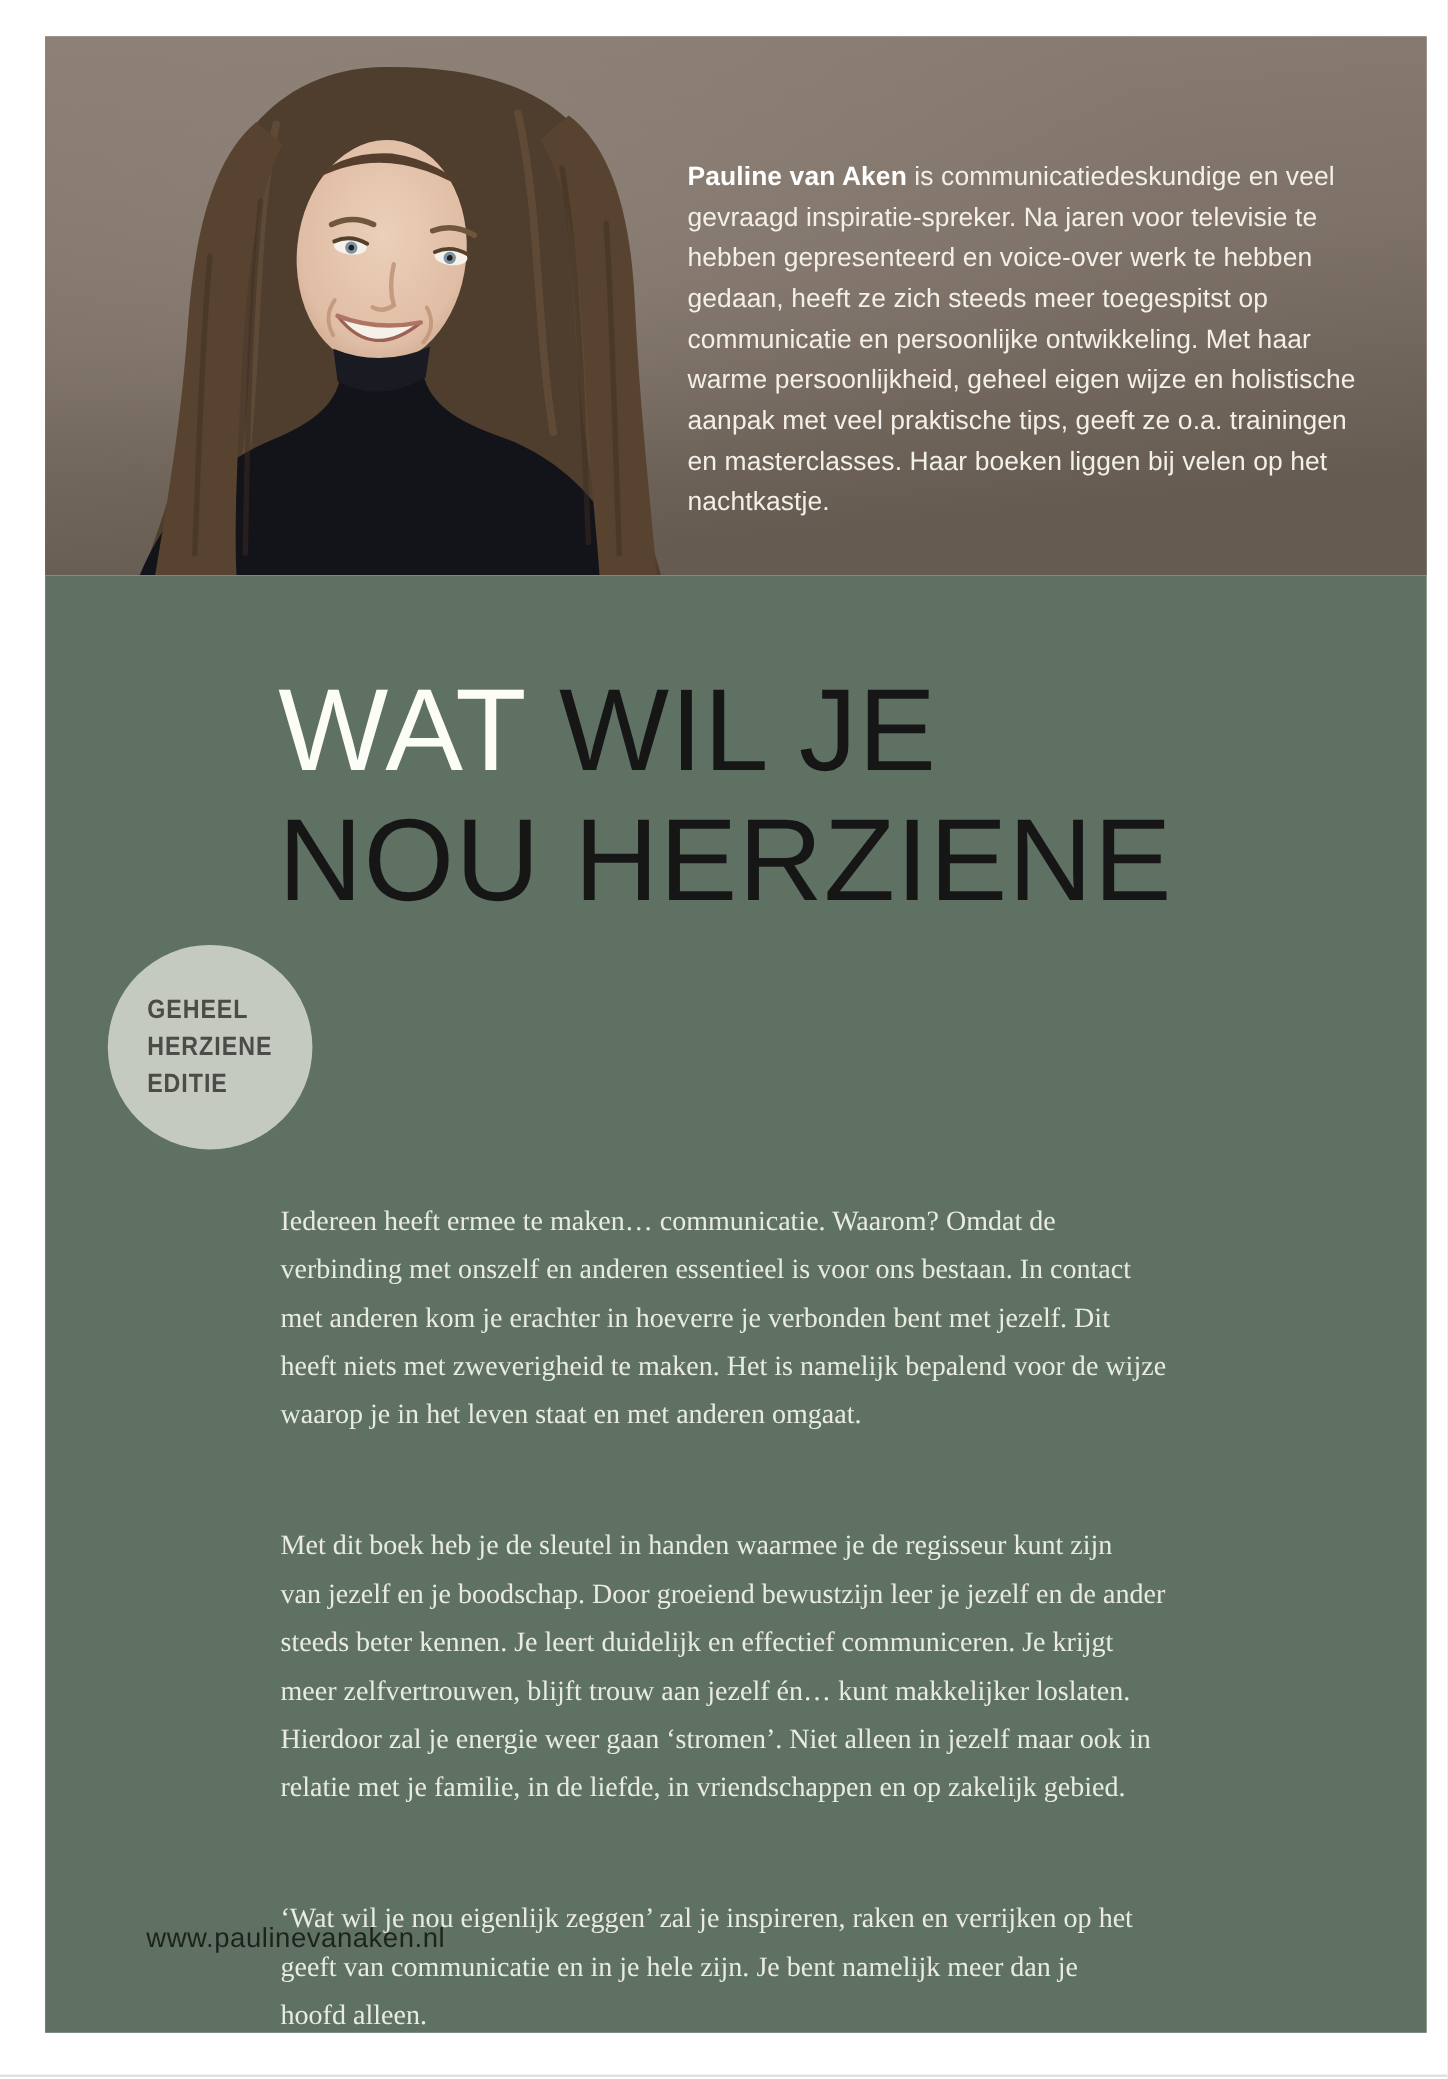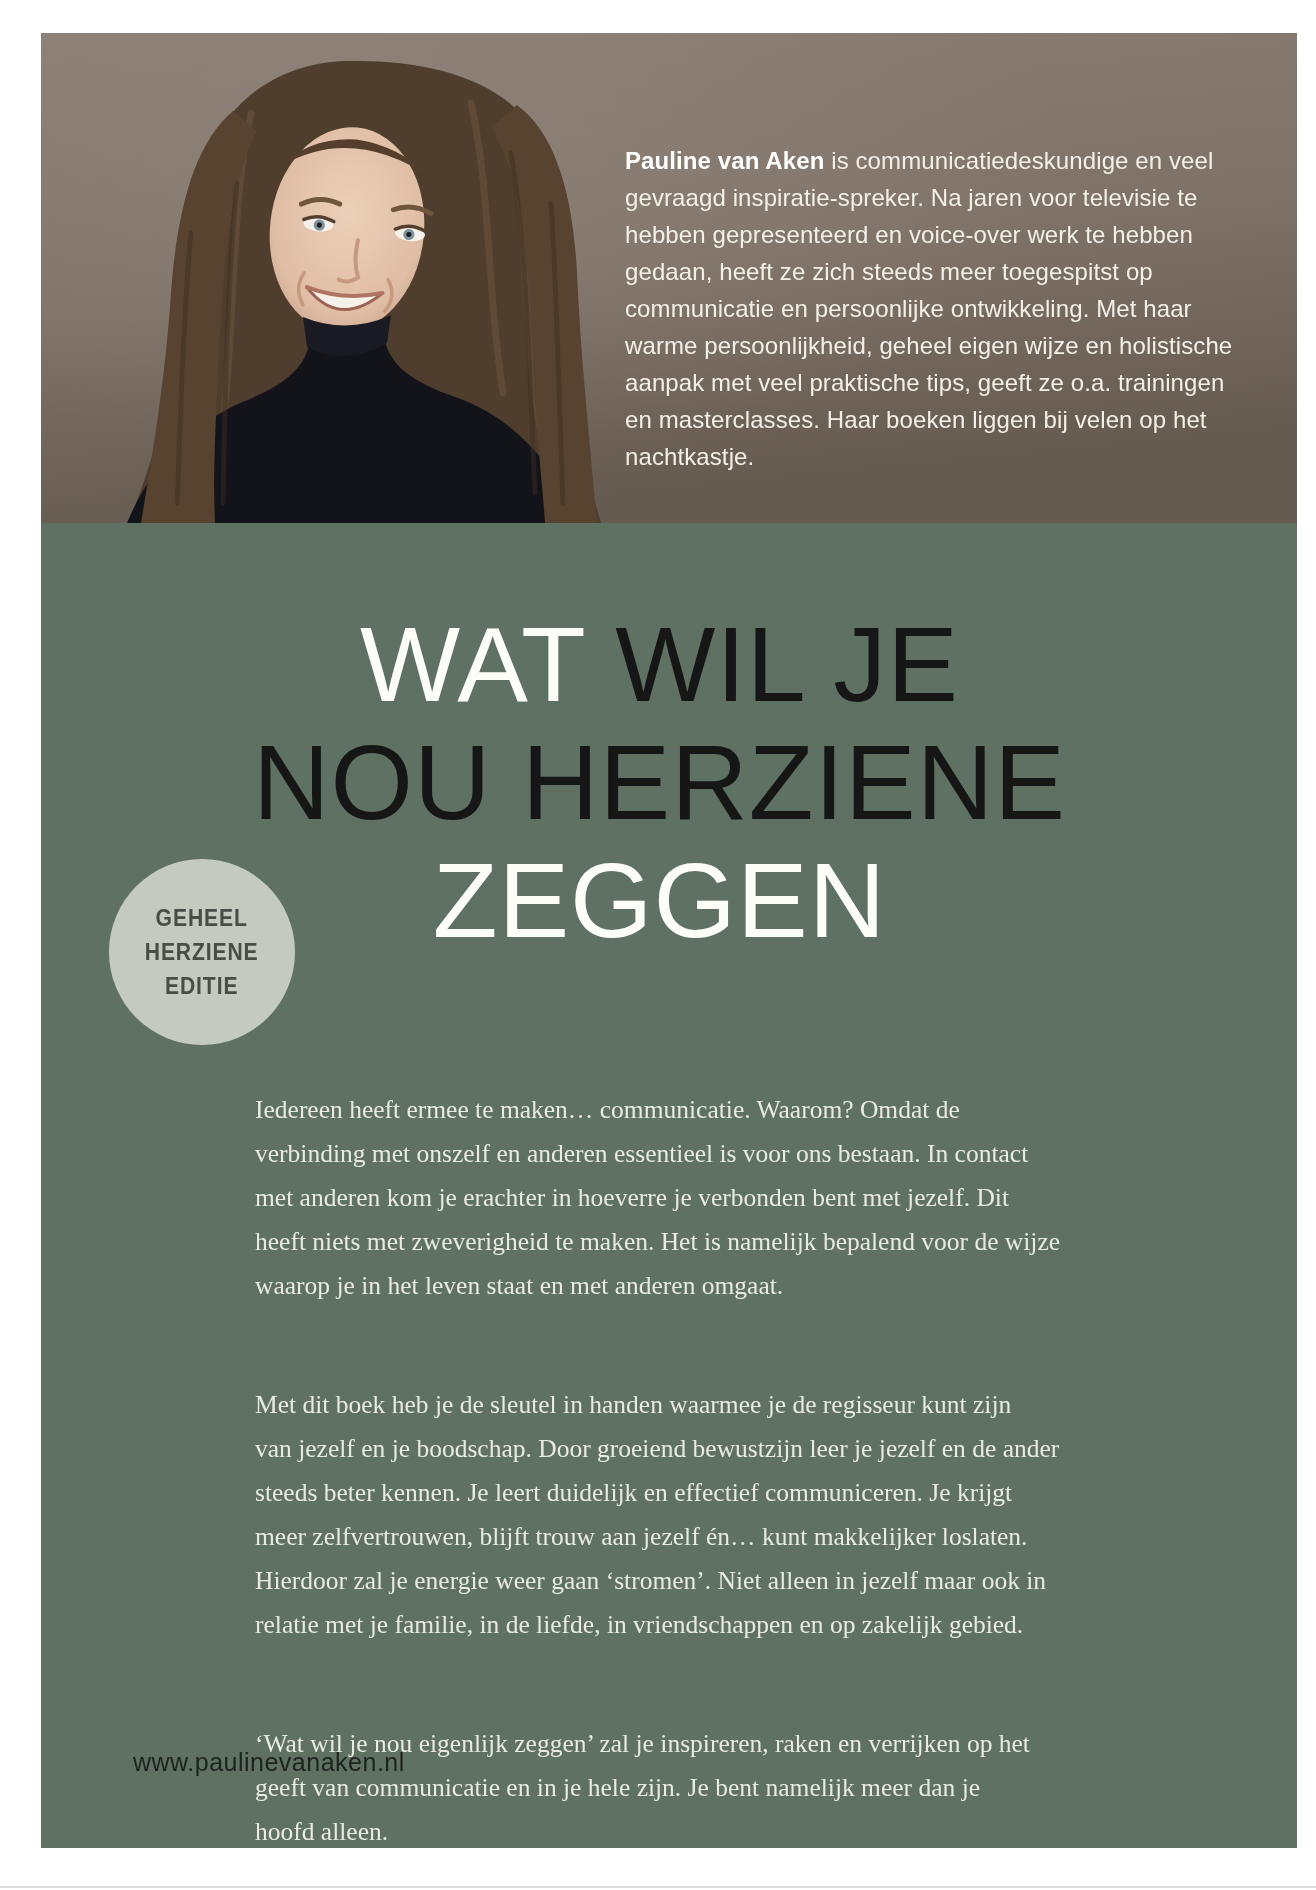--- a/index.html
+++ b/index.html
@@ -19,27 +19,27 @@
   .hero-bio { position:absolute; left:584px; top:109px; width:700px;
               font-size:24px; line-height:37px; color:#f3f0e9;
               white-space:pre-line; letter-spacing:0.1px; }
   .hero-bio .author { font-weight:bold; color:#ffffff; }
 
   
   .green { position:relative; width:1256px; height:1325px; background:#5f7163; }
 
   .title { position:absolute; left:212px; top:82px; z-index:3;
            font-size:106px; line-height:118px; font-weight:100;
-           letter-spacing:1px; color:#161616; white-space:nowrap;text-align:center; }
+           letter-spacing:1px; color:#161616; white-space:nowrap; }
   .title .tw { color:#fdfdf8; }
   .title .td { color:#161616; }
 
-  .badge { position:absolute; left:68px; top:336px; width:186px; height:186px;
+  .badge { position:absolute; left:57px; top:336px; width:186px; height:186px;
            border-radius:50%; background:#c5cac1; z-index:2;
-           display:flex; align-items:center; justify-content:center; text-align:center; }
+           display:flex; align-items:center; justify-content:center; text-align:left; }
   .badge-inner { transform:scaleX(0.88); font-weight:bold; font-size:24px;
                  line-height:34px; letter-spacing:1px; color:#4b4b47; }
 
   .body-copy { position:absolute; left:214px; top:521px; width:950px;
                font-family:"Liberation Serif", serif;
                font-size:25.5px; line-height:44px; color:#e9ebe1;
                white-space:pre-line; }
   .body-copy p { margin:0 0 31px 0; white-space:pre-line; }
 
   .site-link { position:absolute; left:92px; top:1225px;
@@ -135,21 +135,20 @@
         <div class="badge-inner">
           <div>GEHEEL</div>
           <div>HERZIENE</div>
           <div>EDITIE</div>
         </div>
       </div>
 
       <div class="title">
         <div><span class="tw">WAT</span><span class="td"> WIL JE</span></div>
         <div class="td">NOU HERZIENE</div>
-        <div class="tw">ZEGGEN</div>
       </div>
 
       <div class="body-copy">
         <p>Iedereen heeft ermee te maken… communicatie. Waarom? Omdat de
 verbinding met onszelf en anderen essentieel is voor ons bestaan. In contact
 met anderen kom je erachter in hoeverre je verbonden bent met jezelf. Dit
 heeft niets met zweverigheid te maken. Het is namelijk bepalend voor de wijze
 waarop je in het leven staat en met anderen omgaat.</p>
         <p>Met dit boek heb je de sleutel in handen waarmee je de regisseur kunt zijn
 van jezelf en je boodschap. Door groeiend bewustzijn leer je jezelf en de ander

